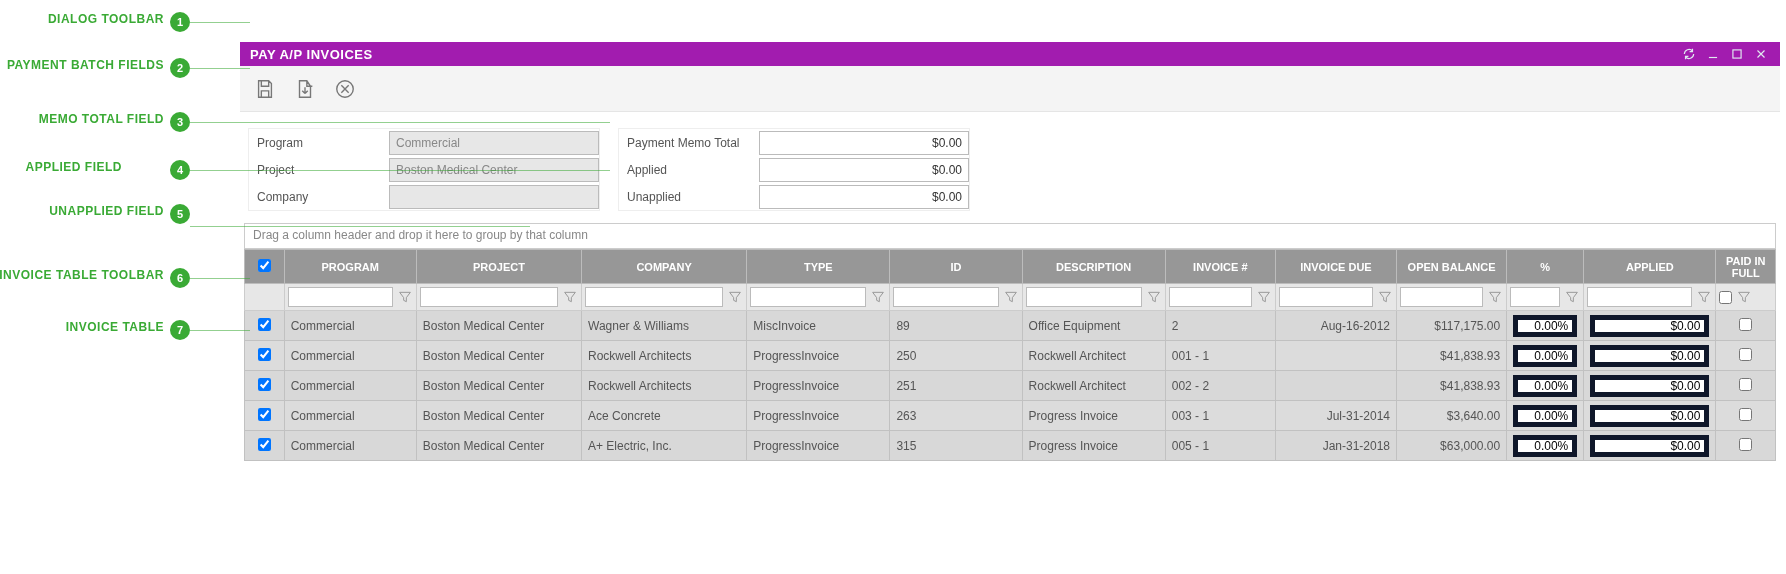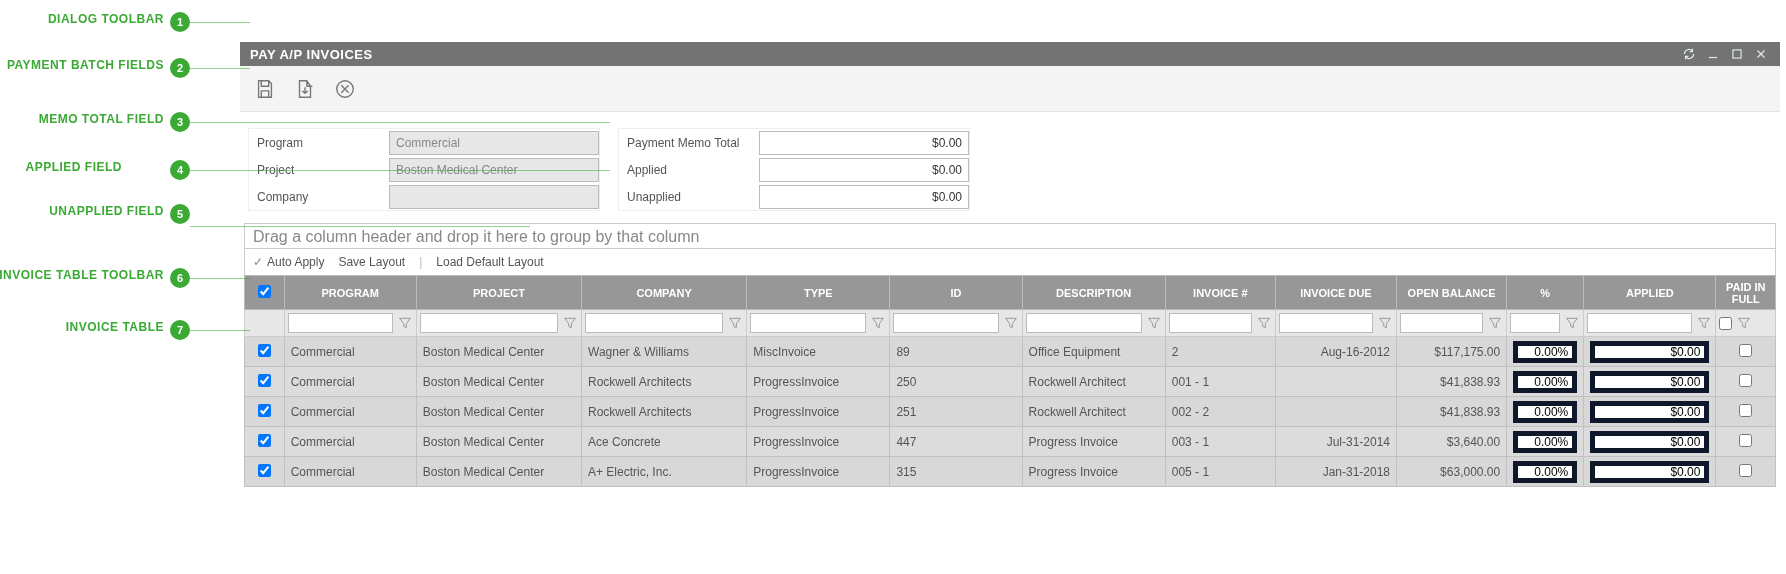--- a/index.html
+++ b/index.html
@@ -9,41 +9,41 @@
   .callouts { position: absolute; top: 0; left: 0; width: 240px; height: 574px; z-index: 100; }
   .callout { position: absolute; display: flex; align-items: flex-start; height: 22px; }
   .callout-label { font-size: 12px; color: #3aaa35; font-weight: 600; letter-spacing: .5px; margin-right: 6px; white-space: nowrap; text-align: right; }
   .callout-badge { width: 20px; height: 20px; border-radius: 50%; background: #3aaa35; color: #fff; font-size: 11px; font-weight: bold; display: flex; align-items: center; justify-content: center; }
   .callout-line { position: absolute; height: 1px; background: #3aaa35; opacity:.55; }
 
   
   .dialog { position: absolute; left: 240px; top: 42px; width: 1540px; }
 
   
-  .titlebar { height: 24px; background: #737373; color: #fff; display: flex; align-items: center; padding: 0 10px; font-size: 13px; font-weight: 600; letter-spacing: .5px; }
+  .titlebar { height: 24px; background: #a21caf; color: #fff; display: flex; align-items: center; padding: 0 10px; font-size: 13px; font-weight: 600; letter-spacing: .5px; }
   .titlebar-spacer { flex: 1; }
   .titlebar-icon { width: 18px; height: 18px; margin-left: 6px; color: #e0eaf0; display:flex; align-items:center; justify-content:center; cursor:pointer; }
   .titlebar-icon svg { width: 14px; height: 14px; stroke: currentColor; fill: none; stroke-width: 2; }
 
   
   .toolbar { height: 46px; background: #f4f4f4; border-bottom: 1px solid #e5e5e5; display: flex; align-items: center; padding: 0 10px; gap: 10px; }
   .tool-btn { width: 30px; height: 30px; display: flex; align-items: center; justify-content: center; color: #777; cursor: pointer; }
   .tool-btn svg { width: 22px; height: 22px; stroke: currentColor; fill: none; stroke-width: 1.5; }
 
   
   .fields-area { padding: 16px 8px 12px 8px; display: flex; gap: 18px; align-items: flex-start; }
   .field-group { border:1px solid #eee; }
   .field-row { display: flex; align-items:center; height:27px; }
   .field-label { width: 140px; font-size: 12px; color: #555; padding-left:8px; }
   .field-input { width: 210px; height: 24px; border: 1px solid #bbb; background: #e7e7e7; font-size: 12px; color: #888; padding: 0 6px; }
   .field-input.amount { text-align: right; background:#fff; color:#333; }
 
   
   .grid-wrap { margin: 0 4px; }
-  .group-drop { border:1px solid #ccc; height:26px; font-size:16px; color:#888; padding:4px 8px; }
+  .group-drop { border:1px solid #ccc; height:26px; font-size:12px; color:#888; padding:4px 8px; }
   .grid-toolbar { border-left:1px solid #ccc; border-right:1px solid #ccc; height:26px; display:flex; align-items:center; gap:14px; padding:0 8px; font-size:12px; color:#555; }
   .grid-toolbar .check:before { content:"✓"; color:#888; margin-right:4px; }
   .grid-toolbar .divider { color:#bbb; }
 
   table.grid { width:100%; border-collapse:collapse; table-layout:fixed; }
   .grid thead th { background:#979797; color:#fff; font-size:11px; font-weight:600; height:34px; border:1px solid #bcbcbc; text-align:center; padding:2px 4px; }
   .grid .filter-row td { background:#e7e7e7; border:1px solid #ccc; padding:3px; }
   .filter-cell { display:flex; align-items:center; gap:4px; }
   .filter-input { flex:1; height:20px; border:1px solid #bbb; background:#fff; width:100%; }
   .filter-icon { width:16px; height:16px; color:#999; flex-shrink:0; }
@@ -173,26 +173,20 @@
       </div>
       <div class="field-row">
         <span class="field-label">Unapplied</span>
         <input class="field-input amount" readonly="" value="$0.00" style="">
       </div>
     </div>
   </div>
 
   <div class="grid-wrap">
     <div class="group-drop">Drag a column header and drop it here to group by that column</div>
-    <div class="grid-toolbar">
-      <span class="check">Auto Apply</span>
-      <span>Save Layout</span>
-      <span class="divider">|</span>
-      <span>Load Default Layout</span>
-    </div>
     <table class="grid">
       <colgroup>
         <col class="c-chk">
           <col class="c-prog">
           <col class="c-proj">
           <col class="c-comp">
           <col class="c-type">
         <col class="c-id">
           <col class="c-desc">
           <col class="c-inv">
@@ -363,21 +357,21 @@
             <td><input class="cell-input" value="0.00%" style=""></td>
             <td><input class="cell-input" value="$0.00" style=""></td>
             <td class="cell-check"><input type="checkbox" style=""></td>
           </tr>
           <tr class="data-row">
             <td class="cell-check"><input type="checkbox" checked="" style=""></td>
             <td>Commercial</td>
             <td>Boston Medical Center</td>
             <td>Ace Concrete</td>
             <td>ProgressInvoice</td>
-            <td>447</td>
+            <td>263</td>
             <td>Progress Invoice</td>
             <td>003 - 1</td>
             <td class="cell-right">Jul-31-2014</td>
             <td class="cell-right">$3,640.00</td>
             <td><input class="cell-input" value="0.00%" style=""></td>
             <td><input class="cell-input" value="$0.00" style=""></td>
             <td class="cell-check"><input type="checkbox" style=""></td>
           </tr>
           <tr class="data-row">
             <td class="cell-check"><input type="checkbox" checked="" style=""></td>

